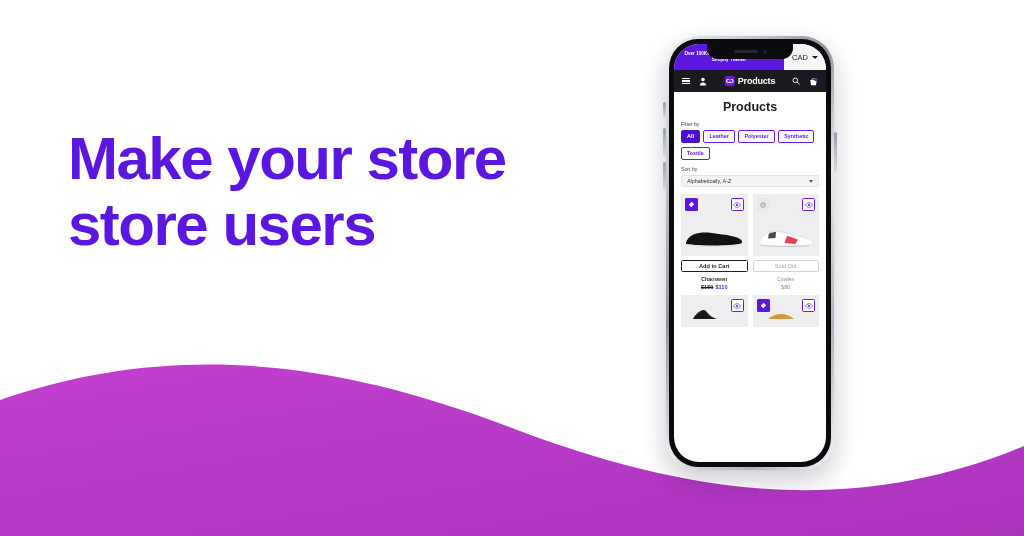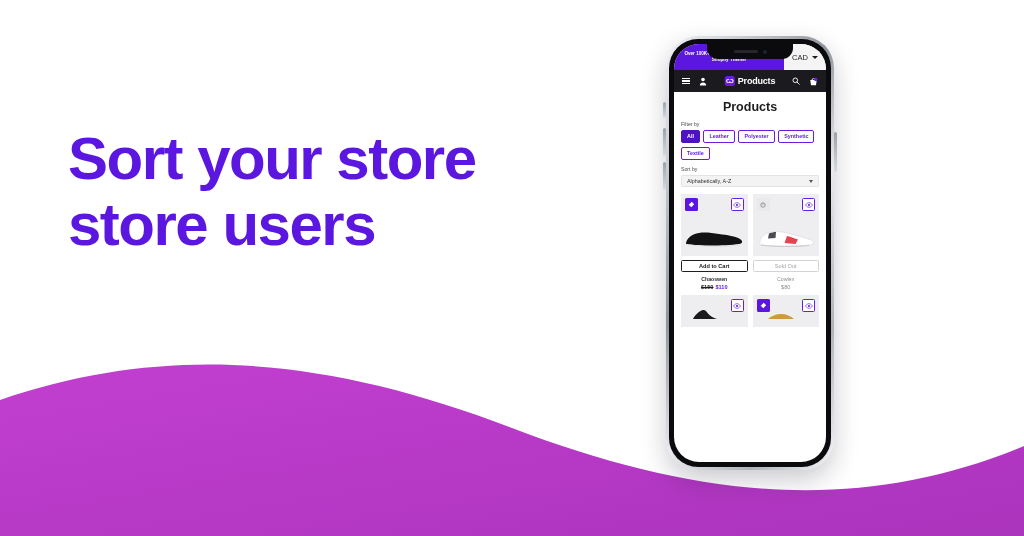--- a/index.html
+++ b/index.html
@@ -159,21 +159,21 @@
     <defs>
       <linearGradient id="wg" x1="0" y1="0" x2="1" y2="1">
         <stop offset="0%" stop-color="#c23fd0"></stop>
         <stop offset="100%" stop-color="#ab34bd"></stop>
       </linearGradient>
     </defs>
     <path d="M0,64 C170,6 330,22 512,92 C700,164 860,178 1024,110 L1024,200 L0,200 Z" fill="url(#wg)"></path>
   </svg>
 
   <div class="headline">
-    <span class="ln">Sort your store</span>
+    <span class="ln">Make your store</span>
     <span class="ln">store users</span>
   </div>
 
   <div class="phone">
     <div class="vol-btn vb0"></div>
     <div class="vol-btn vb1"></div>
     <div class="vol-btn vb2"></div>
     <div class="side-btn sb1"></div>
 
     <div class="phone-inner">

